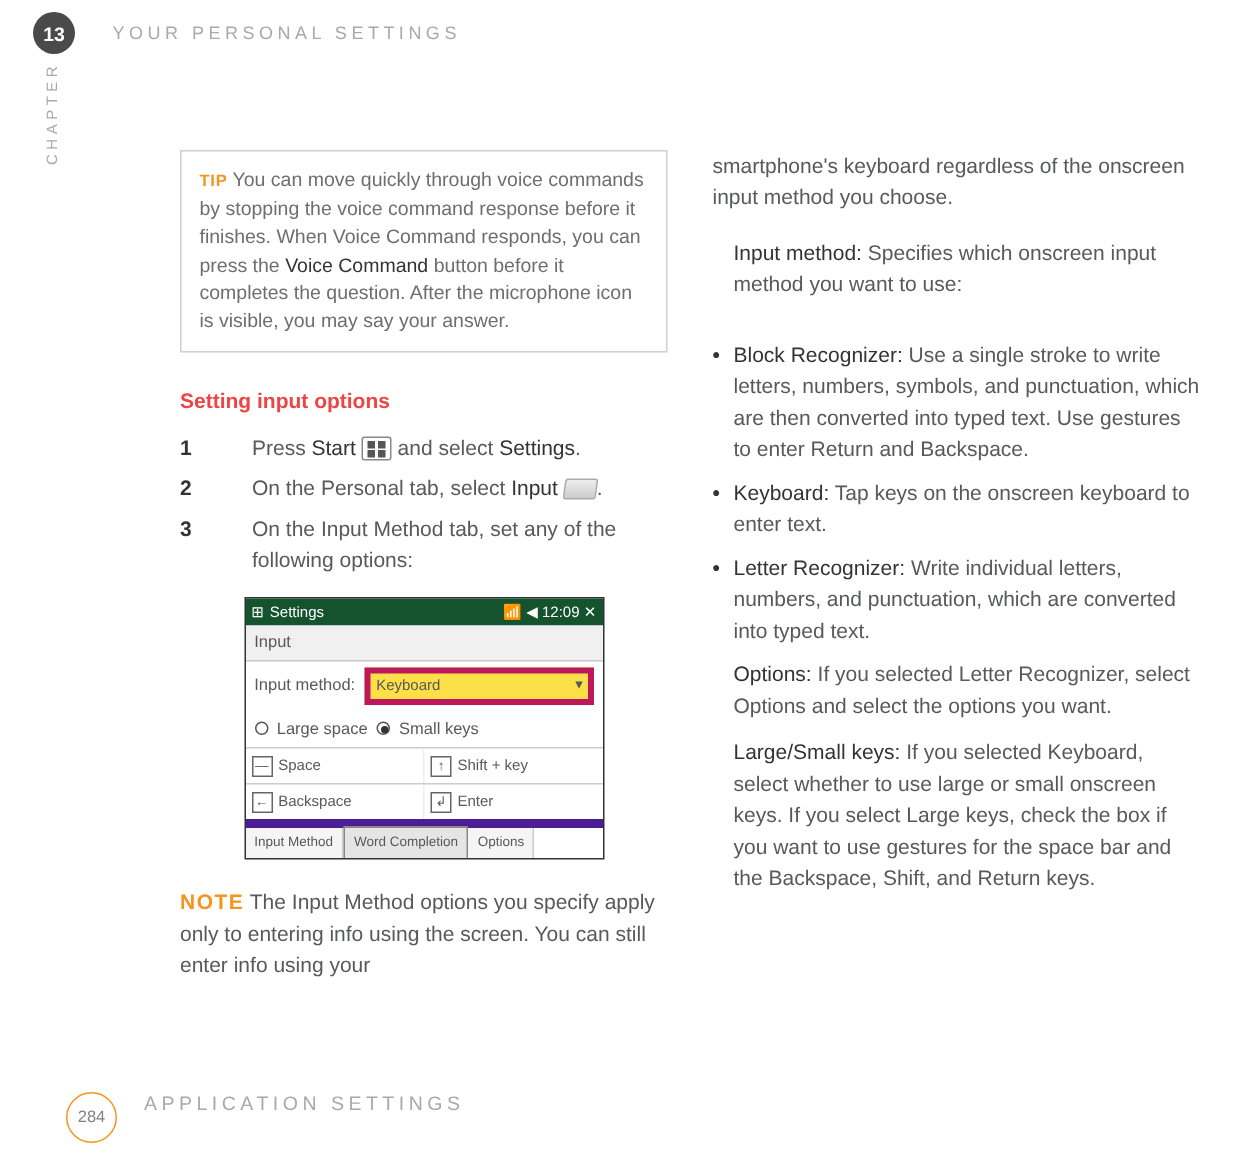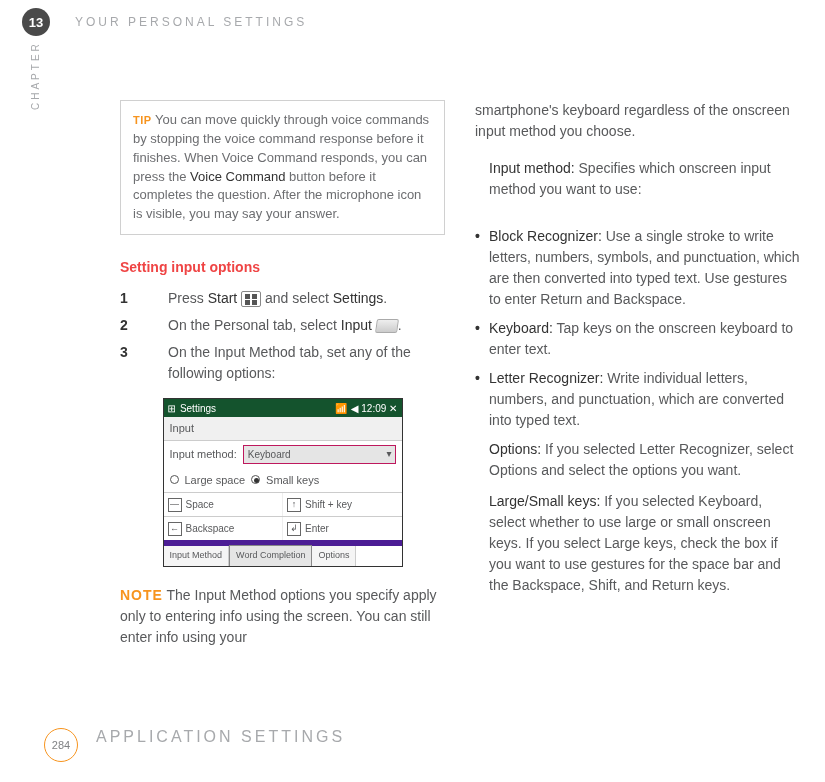--- a/index.html
+++ b/index.html
@@ -96,21 +96,21 @@
     background: #fff;
     font-size: 11px;
   }
   .ss-top {
     background: #14532d; color: #fff; height: 18px;
     display: flex; align-items: center; padding: 0 4px;
     font-size: 10px; justify-content: space-between;
   }
   .ss-tab { background: #f0f0f0; padding: 3px 6px; border-bottom: 1px solid #ccc; }
   .ss-row { display: flex; align-items: center; padding: 4px 6px; gap: 6px; }
-  .ss-field { border: 1px solid #be185d; background: #e5e5e5; padding: 1px 20px 1px 4px; font-size: 10px; flex: 1; position: relative; }
+  .ss-field { border: 4px solid #be185d; background: #fde047; padding: 1px 20px 1px 4px; font-size: 10px; flex: 1; position: relative; }
   .ss-field::after { content: "▾"; position: absolute; right: 3px; top: 0; font-size: 10px; }
   .ss-radio { width: 9px; height: 9px; border: 1px solid #555; border-radius: 50%; display: inline-block; }
   .ss-radio.on::after { content: ""; display: block; width: 5px; height: 5px; background: #333; border-radius: 50%; margin: 2px; }
   .ss-icon-row { display: flex; border-top: 1px solid #ccc; }
   .ss-icon-cell { flex: 1; display: flex; align-items: center; gap: 4px; padding: 4px; font-size: 10px; }
   .ss-icon-cell + .ss-icon-cell { border-left: 1px solid #eee; }
   .ss-mini-icon { width: 14px; height: 14px; border: 1px solid #666; display: flex; align-items: center; justify-content: center; font-size: 9px; }
   .ss-bottom-tabs { display: flex; border-top: 6px solid #4c1d95; font-size: 9px; }
   .ss-btab { padding: 3px 6px; border-right: 1px solid #ccc; background: #f5f5f5; }
   .ss-btab.active { background: #e5e5e5; border: 1px solid #888; border-bottom: none; margin-top: -1px; }
@@ -125,21 +125,21 @@
     bottom: 20px;
     left: 44px;
     display: flex;
     gap: 18px;
   }
   .page-circle {
     width: 34px; height: 34px; border: 1.5px solid #f7941e; border-radius: 50%;
     display: flex; align-items: center; justify-content: center;
     font-size: 11px; color: #808285;
   }
-  .footer-title { font-size: 16px; letter-spacing: 3px; color: #a7a9ac; }
+  .footer-title { font-size: 13px; letter-spacing: 3px; color: #a7a9ac; }
 </style>
 </head>
 <body>
 
 <div class="chapter-badge">13</div>
 <div class="header-title">YOUR PERSONAL SETTINGS</div>
 <div class="chapter-side">CHAPTER</div>
 
 <div class="columns">
 

